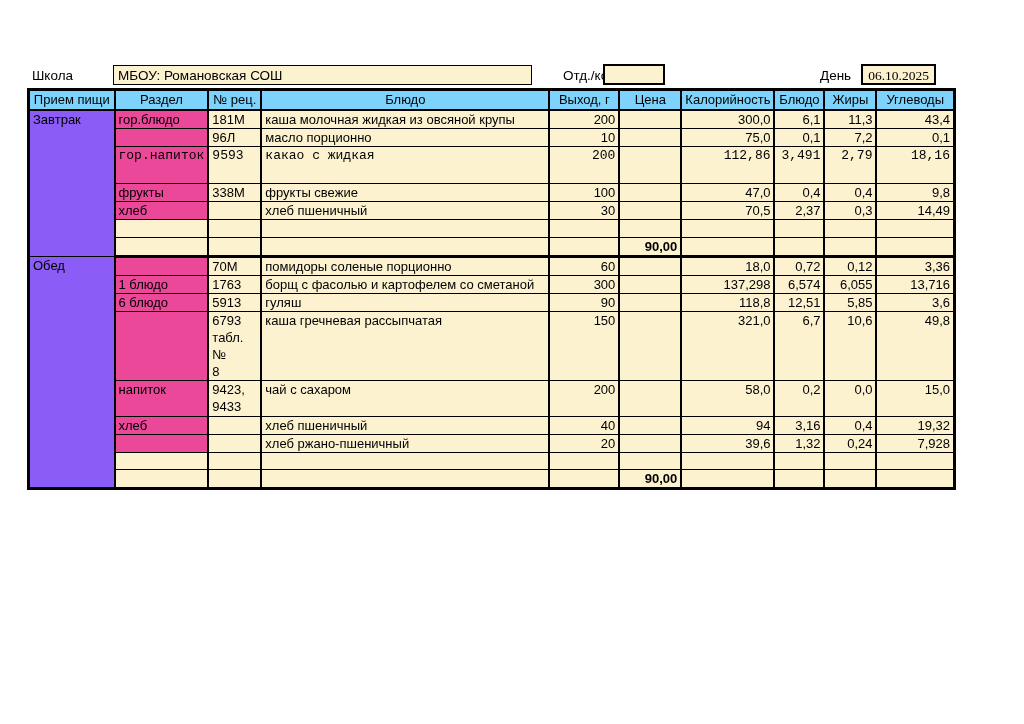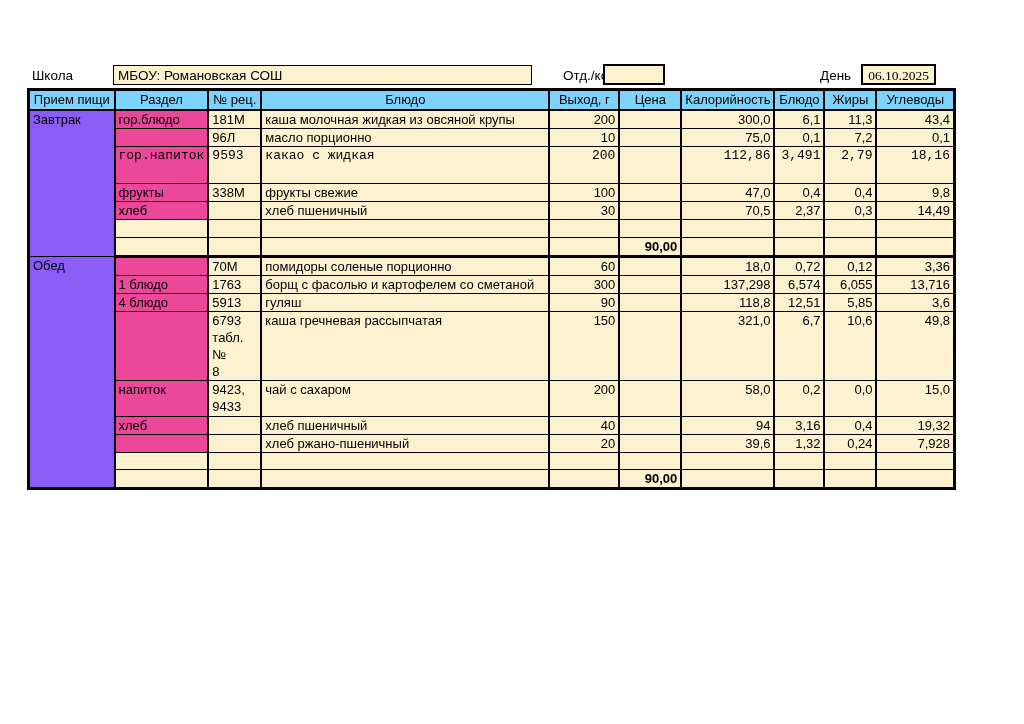--- a/index.html
+++ b/index.html
@@ -219,21 +219,21 @@
           <td class="fill txt pre">1763</td>
           <td class="fill txt">борщ с фасолью и картофелем со сметаной</td>
           <td class="fill num">300</td>
           <td class="fill num"></td>
           <td class="fill num">137,298</td>
           <td class="fill num">6,574</td>
           <td class="fill num">6,055</td>
           <td class="fill num">13,716</td>
         </tr>
         <tr style="height: 18px;">
-          <td class="white txt">4 блюдо</td>
+          <td class="white txt">6 блюдо</td>
           <td class="fill txt pre">5913</td>
           <td class="fill txt">гуляш</td>
           <td class="fill num">90</td>
           <td class="fill num"></td>
           <td class="fill num">118,8</td>
           <td class="fill num">12,51</td>
           <td class="fill num">5,85</td>
           <td class="fill num">3,6</td>
         </tr>
         <tr style="height: 52px;">

